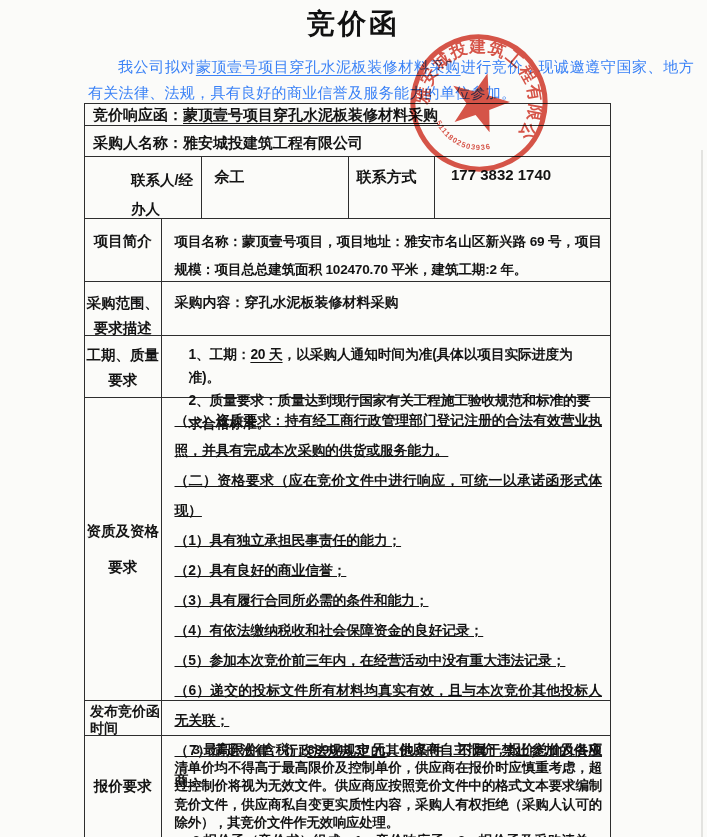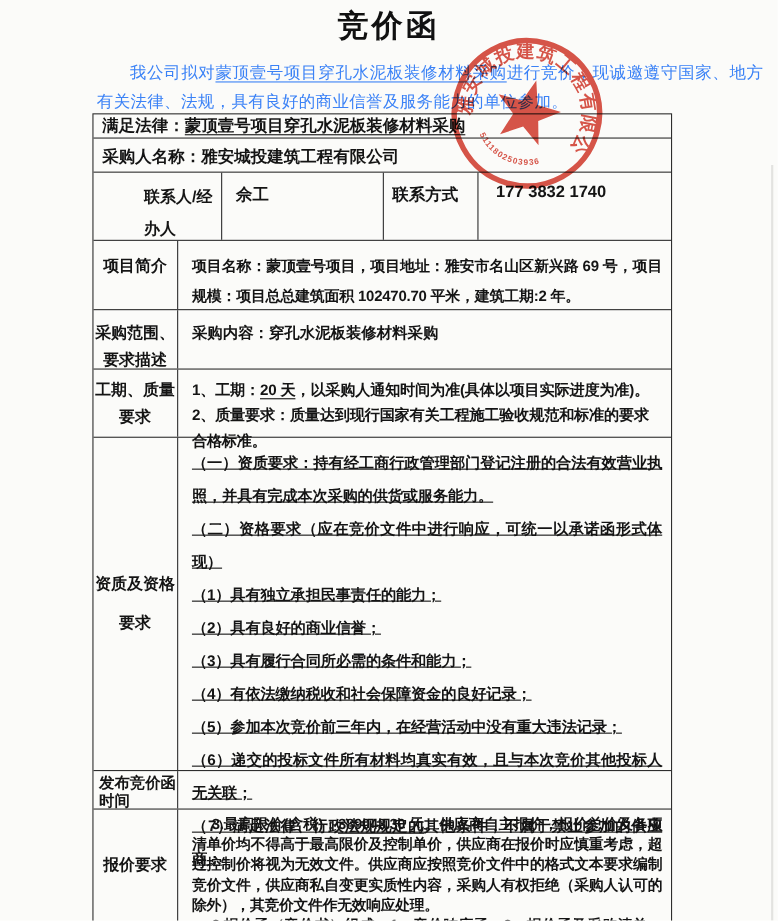--- a/index.html
+++ b/index.html
@@ -50,21 +50,21 @@
   .r3 .lbl{text-align:left;padding:9px 2px 0 6px;line-height:29px;font-size:14.5px;margin-left:40px;}
   .r3 .c2{flex:0 0 147px;border-right:1.5px solid #2e2e2e;padding:11px 4px 0 13px;}
   .r3 .c3{flex:0 0 86.5px;border-right:1.5px solid #2e2e2e;padding:11px 2px 0 8px;}
   .r3 .c4{flex:1 1 auto;padding:9px 4px 0 16px;font-family:"Liberation Sans", sans-serif;}
   .r4{height:63px;}
   .r4 .lbl{padding-top:13px;}
   .r4 .val{padding-top:9px;line-height:28px;font-size:13.6px;letter-spacing:-0.2px;text-align:justify;}
   .r5{height:54px;}
   .r5 .lbl{padding-top:9px;line-height:25px;}
   .r5 .val{padding-top:12px;}
-  .r6{height:62px;}
+  .r6{height:62px;gap:14px;}
   .r6 .lbl{padding-top:7px;line-height:25px;}
   .r6 .val{padding-top:7px;line-height:23px;font-size:13.8px;letter-spacing:-0.2px;}
   .r7{height:303px;}
   .r7 .lbl{display:flex;flex-direction:column;justify-content:center;line-height:36px;}
   .r7 .val{padding-top:7px;}
   .r7 .q-item{line-height:30px;font-size:13.9px;letter-spacing:-0.2px;text-align:justify;text-decoration:underline;}
   .r8{height:35px;}
   .r8 .lbl{padding-top:2px;line-height:17px;font-size:14px;text-align:left;padding-left:5px;}
   .r8 .val{padding-top:2px;line-height:17px;font-size:13.8px;letter-spacing:-0.3px;}
   .r9{height:101.5px;}
@@ -84,21 +84,21 @@
 <div class="page">
   <div class="page-edge"></div>
 
   <div class="doc-title">竞价函</div>
 
   <p class="intro"><span>我公司拟对</span><span class="ul">蒙顶壹号项目穿孔水泥板装修材料采购</span><span>进行竞价，现诚邀遵守国家、地方有关法律、法规，具有良好的商业信誉及服务能力的单位参加。</span></p>
 
   <div class="bid-table">
 
     <div class="t-row r1">
-      <div class="cell full"><span>满足法律：</span><span class="ul">蒙顶壹号项目穿孔水泥板装修材料采购</span></div>
+      <div class="cell full"><span>竞价响应函：</span><span class="ul">蒙顶壹号项目穿孔水泥板装修材料采购</span></div>
     </div>
 
     <div class="t-row r2">
       <div class="cell full"><span>采购人名称：</span><span>雅安城投建筑工程有限公司</span></div>
     </div>
 
     <div class="t-row r3">
       <div class="cell lbl">联系人/经办人</div>
       <div class="cell c2">佘工</div>
       <div class="cell c3">联系方式</div>

